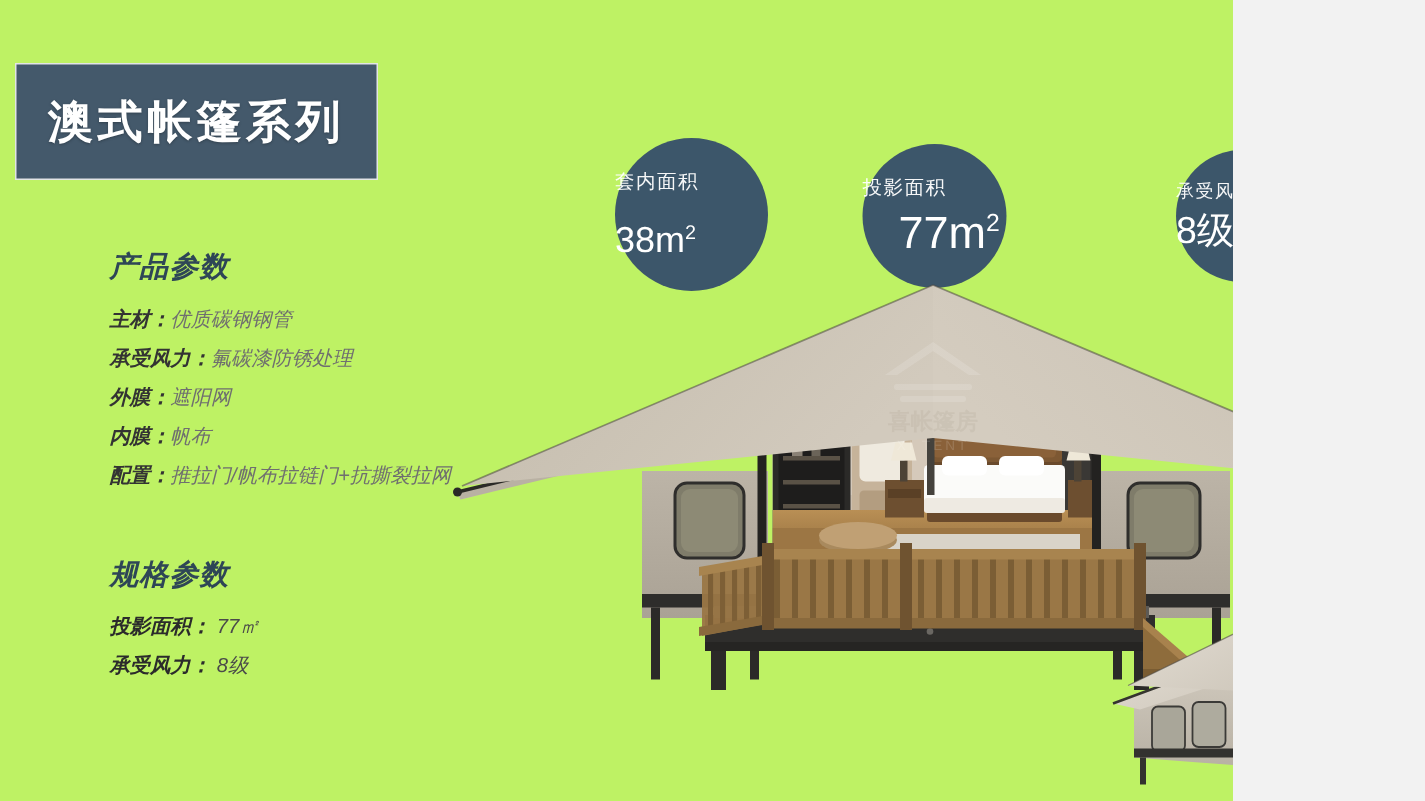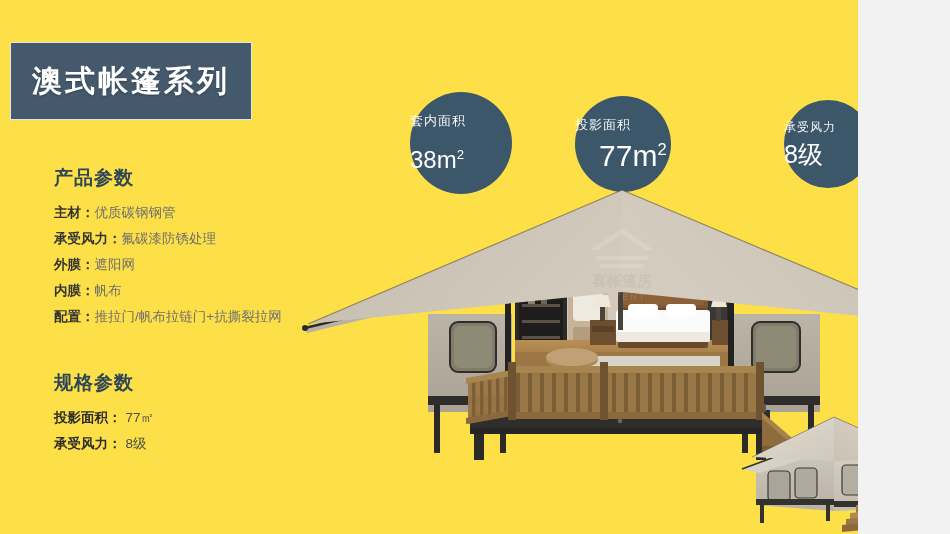--- a/index.html
+++ b/index.html
@@ -3,38 +3,38 @@
 <meta charset="utf-8">
 <style>
   html,body{margin:0;padding:0;}
   body{
     width:950px;height:534px;
     background:#f2f2f2;
     font-family:"Liberation Sans","DejaVu Sans",sans-serif;
     overflow:hidden;
     position:relative;
   }
-  #stage{position:relative;width:822px;height:534px;overflow:hidden;background:#fde047;padding-left:36px;}
+  #stage{position:relative;width:822px;height:534px;overflow:hidden;background:#bef264;}
 
   
   #title-banner{
     position:absolute;left:10px;top:42px;width:242px;height:78px;
     background:#44596b;
     border:1px solid #e2e4e6;
     box-sizing:border-box;
     display:flex;align-items:center;justify-content:center;
   }
   #title-banner .t{
     color:#ffffff;font-size:30px;font-weight:bold;letter-spacing:3px;
     white-space:nowrap;
     text-shadow:0 1px 2px rgba(0,0,0,.28);
   }
 
   
-  .panel{position:absolute;left:54px;}
+  .panel{position:absolute;left:73px;font-style:italic;}
   .sec-head{
     color:#2e4656;font-size:19px;font-weight:bold;letter-spacing:1px;
     margin:0 0 9px 0;white-space:nowrap;
   }
   .row{
     font-size:13.5px;line-height:26px;white-space:nowrap;
     color:#6d6d6d;
   }
   .row .k{color:#333333;font-weight:bold;}
   .row .v{color:#6f6f6f;text-align:center;}

